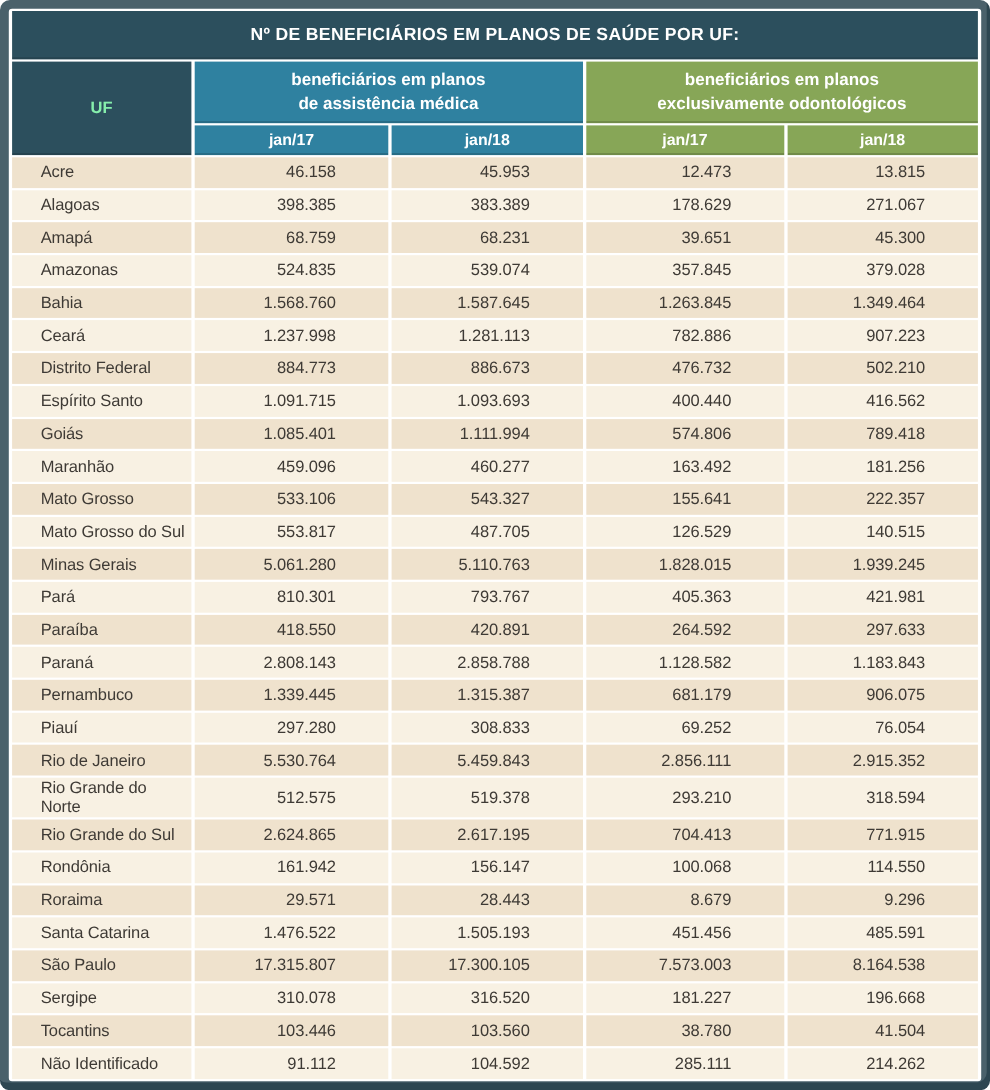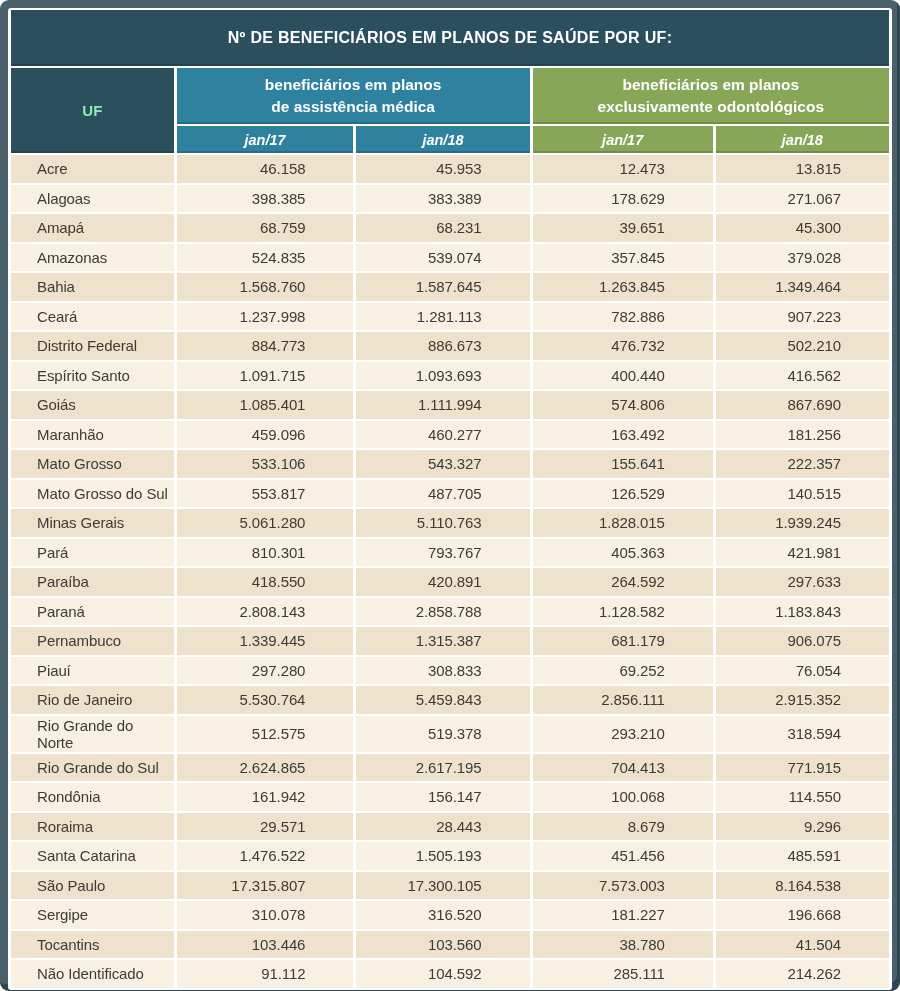--- a/index.html
+++ b/index.html
@@ -20,21 +20,21 @@
     table-layout:fixed;
     border-radius:3px;
   }
   col.c-uf{width:18.6%;}
   col.c-m17{width:20.2%;}
   col.c-m18{width:19.8%;}
   col.c-d17{width:20.6%;}
   col.c-d18{width:19.8%;}
   th,td{margin:0;box-sizing:border-box;}
   .th-title{
-    height:56px;
+    height:44px;
     background:var(--dark,#2c4f5d);
     color:#fff;font-size:16px;font-weight:bold;letter-spacing:.3px;
     text-align:center;vertical-align:middle;
     box-shadow:inset 0 -2px 0 rgba(0,0,0,0.14);
   }
   .th-uf{
     background:var(--dark,#2c4f5d);
     color:#86efac;font-size:15px;font-weight:bold;
     text-align:center;vertical-align:middle;
     box-shadow:inset 0 -2px 0 rgba(0,0,0,0.14);
@@ -43,21 +43,20 @@
     height:56px;
     color:#fff;font-size:15.5px;font-weight:bold;line-height:1.4;
     text-align:center;vertical-align:middle;
     box-shadow:inset 0 -2px 0 rgba(0,0,0,0.16);
   }
   .th-sub{
     height:27px;
     color:#fff;font-size:14.5px;font-weight:bold;
     text-align:center;vertical-align:middle;
     box-shadow:inset 0 -2px 0 rgba(0,0,0,0.16);
-    font-style:italic;
   }
   .bg-teal{background:var(--teal,#2f81a0);}
   .bg-green{background:var(--green,#87a657);}
   tbody td{
     height:27.5px;
     font-size:15px;color:var(--text,#3e3a35);
     vertical-align:middle;
     letter-spacing:-0.1px;
   }
   tbody tr:nth-child(odd) td{background:var(--row-odd,#efe2cd);}
@@ -162,21 +161,21 @@
     <td class="num">1.093.693</td>
     <td class="num">400.440</td>
     <td class="num">416.562</td>
   </tr>
 
   <tr>
     <td class="uf">Goiás</td>
     <td class="num">1.085.401</td>
     <td class="num">1.111.994</td>
     <td class="num">574.806</td>
-    <td class="num">867.690</td>
+    <td class="num">789.418</td>
   </tr>
 
   <tr>
     <td class="uf">Maranhão</td>
     <td class="num">459.096</td>
     <td class="num">460.277</td>
     <td class="num">163.492</td>
     <td class="num">181.256</td>
   </tr>
 

